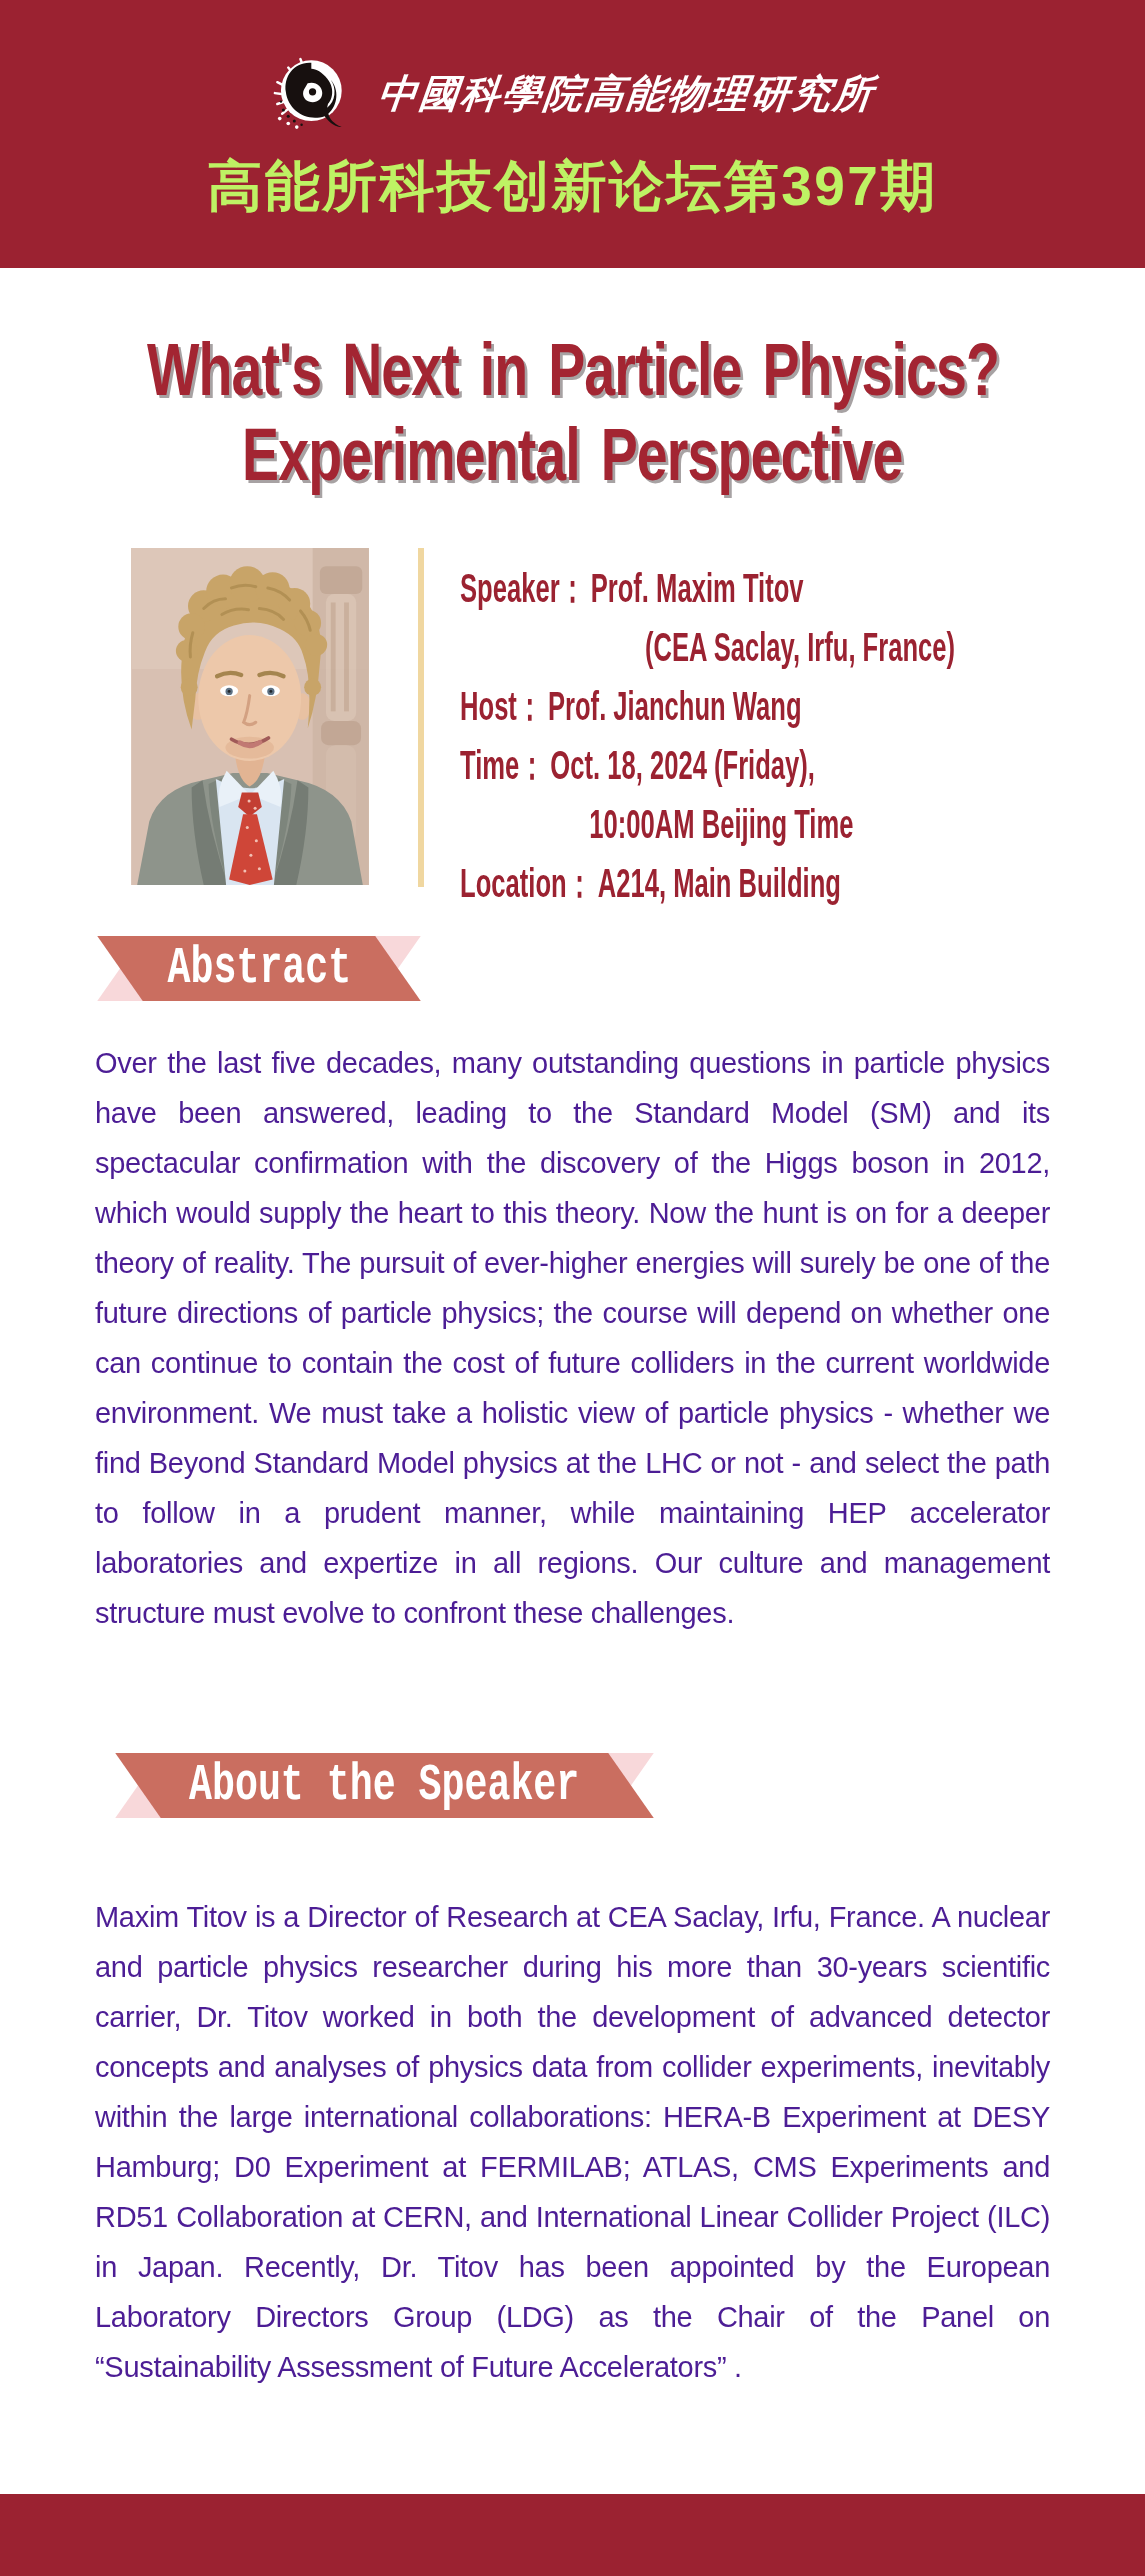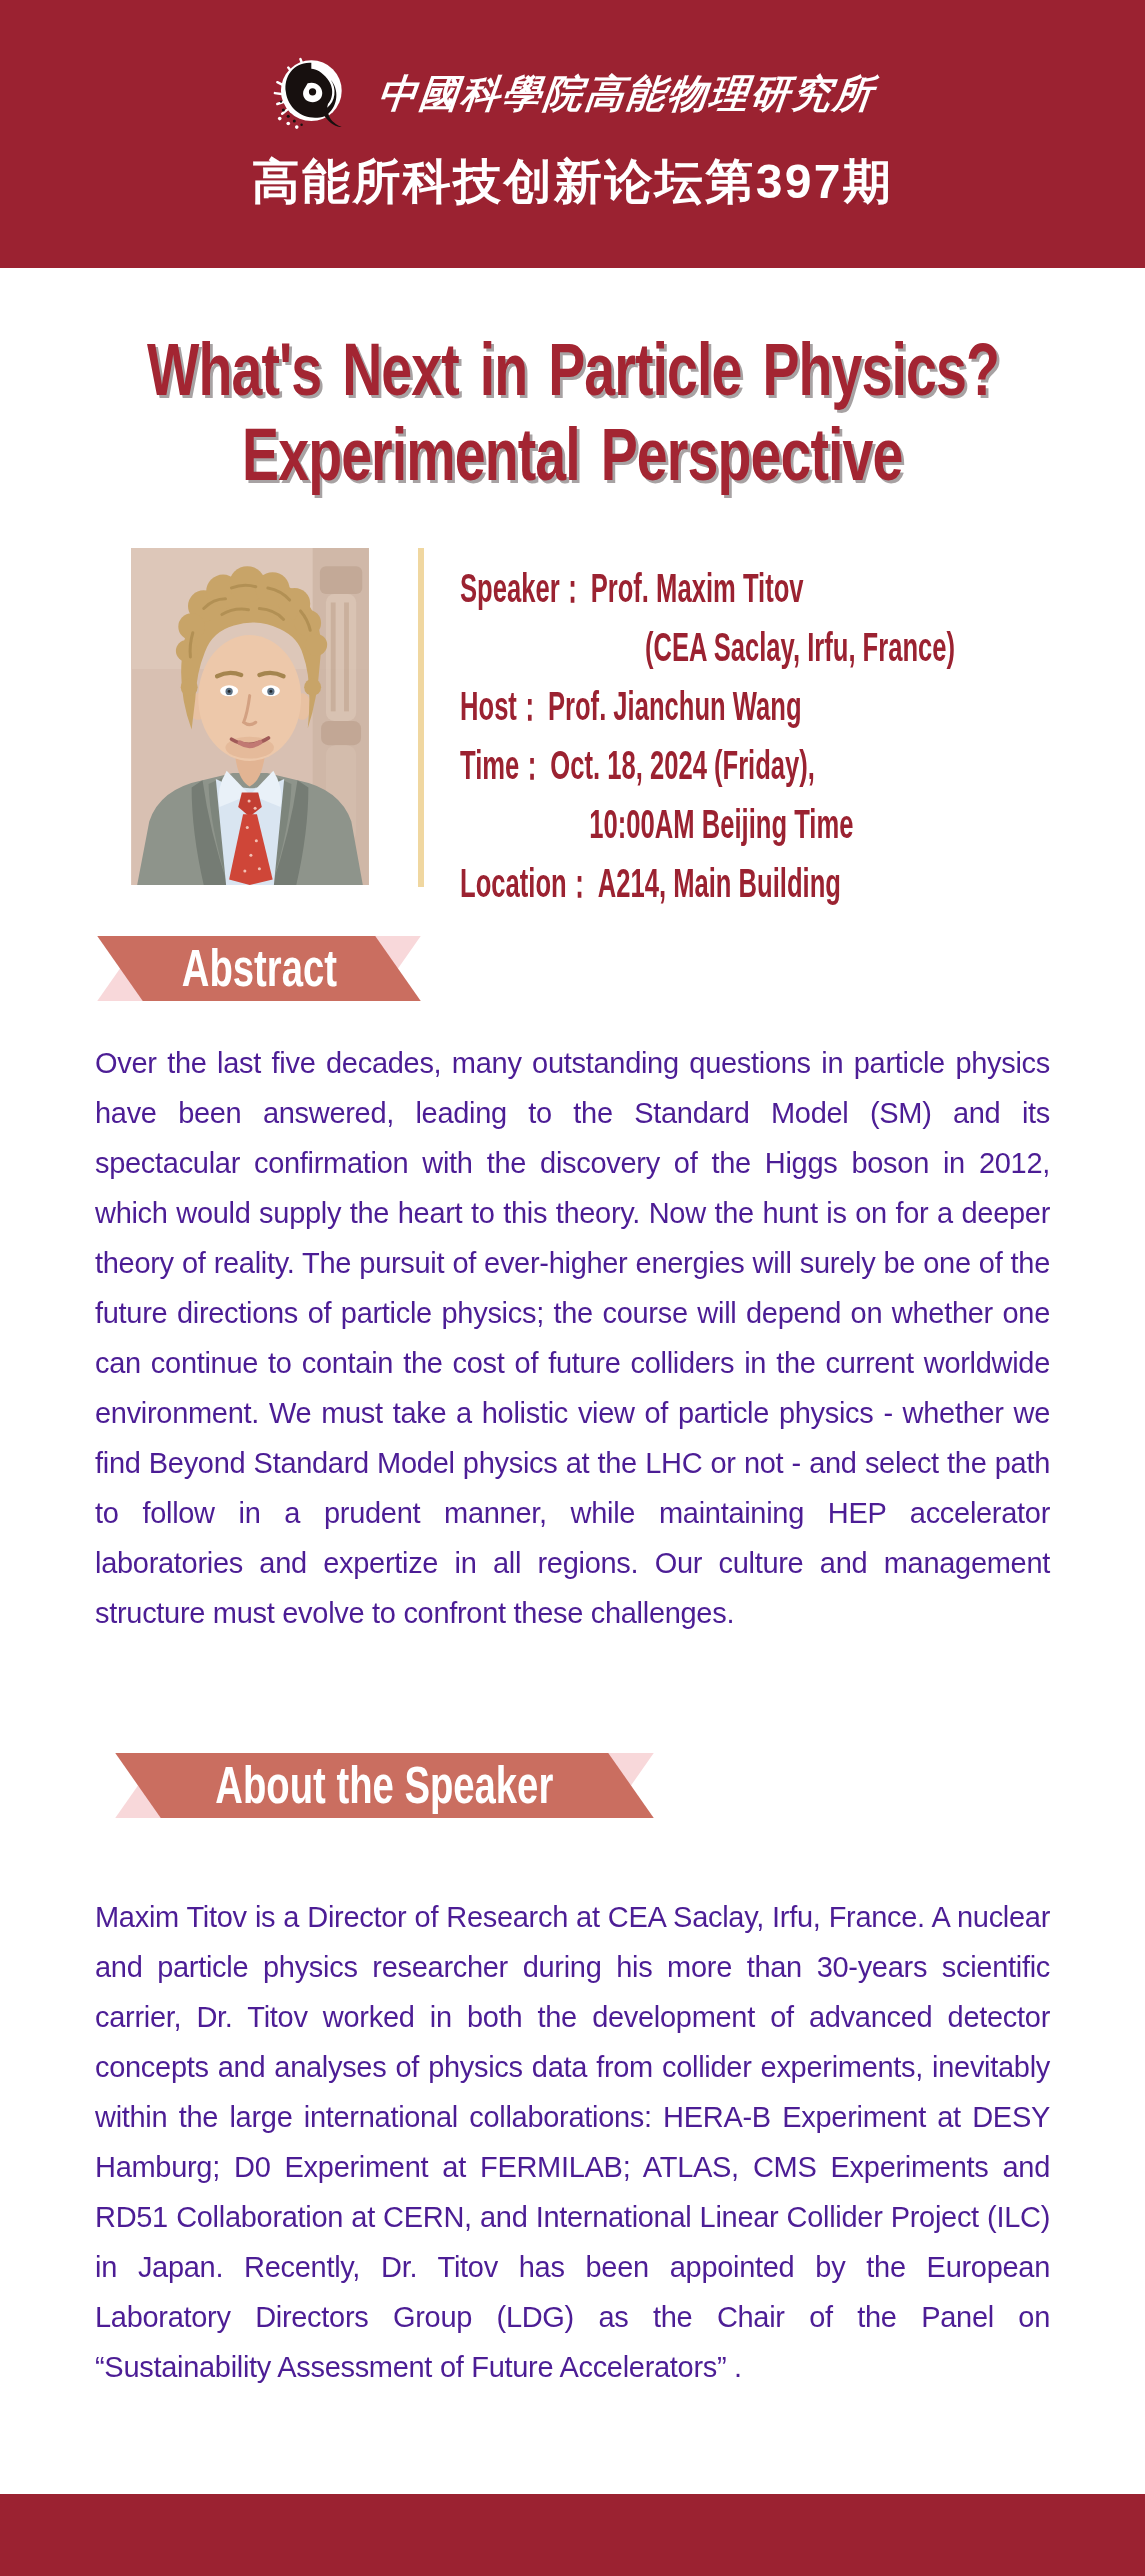--- a/index.html
+++ b/index.html
@@ -14,21 +14,21 @@
   .brand-row{
     position:absolute;top:53px;left:0;width:100%;
     display:flex;justify-content:center;align-items:center;gap:29px;
   }
   .org-name{
     color:#ffffff;font-family:"DejaVu Serif", serif;font-style:italic;font-weight:700;
     font-size:39px;letter-spacing:2.4px;white-space:nowrap;transform:skewX(-6deg);
   }
   .forum-title{
     position:absolute;top:150px;left:0;width:100%;text-align:center;
-    color:#ffffff;font-weight:700;font-size:48px;letter-spacing:2.4px;white-space:nowrap;
+    color:#bef264;font-weight:700;font-size:55px;letter-spacing:2.4px;white-space:nowrap;
   }
   
   .title-block{position:absolute;top:327px;left:0;width:100%;text-align:center;}
   .title-line{height:85px;line-height:85px;white-space:nowrap;}
   .title-line .tscale{
     display:inline-block;transform:scaleX(0.75);transform-origin:50% 50%;
     font-weight:700;font-size:74px;letter-spacing:-1.2px;word-spacing:8.5px;color:#a32532;
     text-shadow:3.6px 3px 0 rgba(95,85,88,0.55);
   }
   
@@ -44,21 +44,21 @@
   .indent-b{padding-left:202px;}
   
   .ribbon{position:absolute;height:65px;}
   .ribbon-abstract{left:120px;top:936px;width:278px;}
   .ribbon-about{left:138px;top:1753px;width:493px;}
   .ribbon .back,.ribbon .front{position:absolute;left:0;top:0;width:100%;height:100%;}
   .ribbon .back{background:#f8d8da;transform:skewX(-35deg);}
   .ribbon .front{background:#ca6e60;transform:skewX(35deg);}
   .ribbon .label-wrap{
     position:absolute;left:0;top:0;width:100%;height:100%;
-    display:flex;align-items:center;justify-content:center;
+    display:flex;align-items:center;justify-content:center;font-family:Liberation Mono, monospace;
   }
   .ribbon .label-wrap span{
     display:inline-block;transform:scaleX(0.75);color:#ffffff;
     font-weight:700;font-size:51px;white-space:nowrap;
   }
   
   .body-text{
     position:absolute;left:95px;width:955px;color:#4c1d95;
     font-size:29px;line-height:50px;letter-spacing:-0.3px;text-align:justify;
   }

